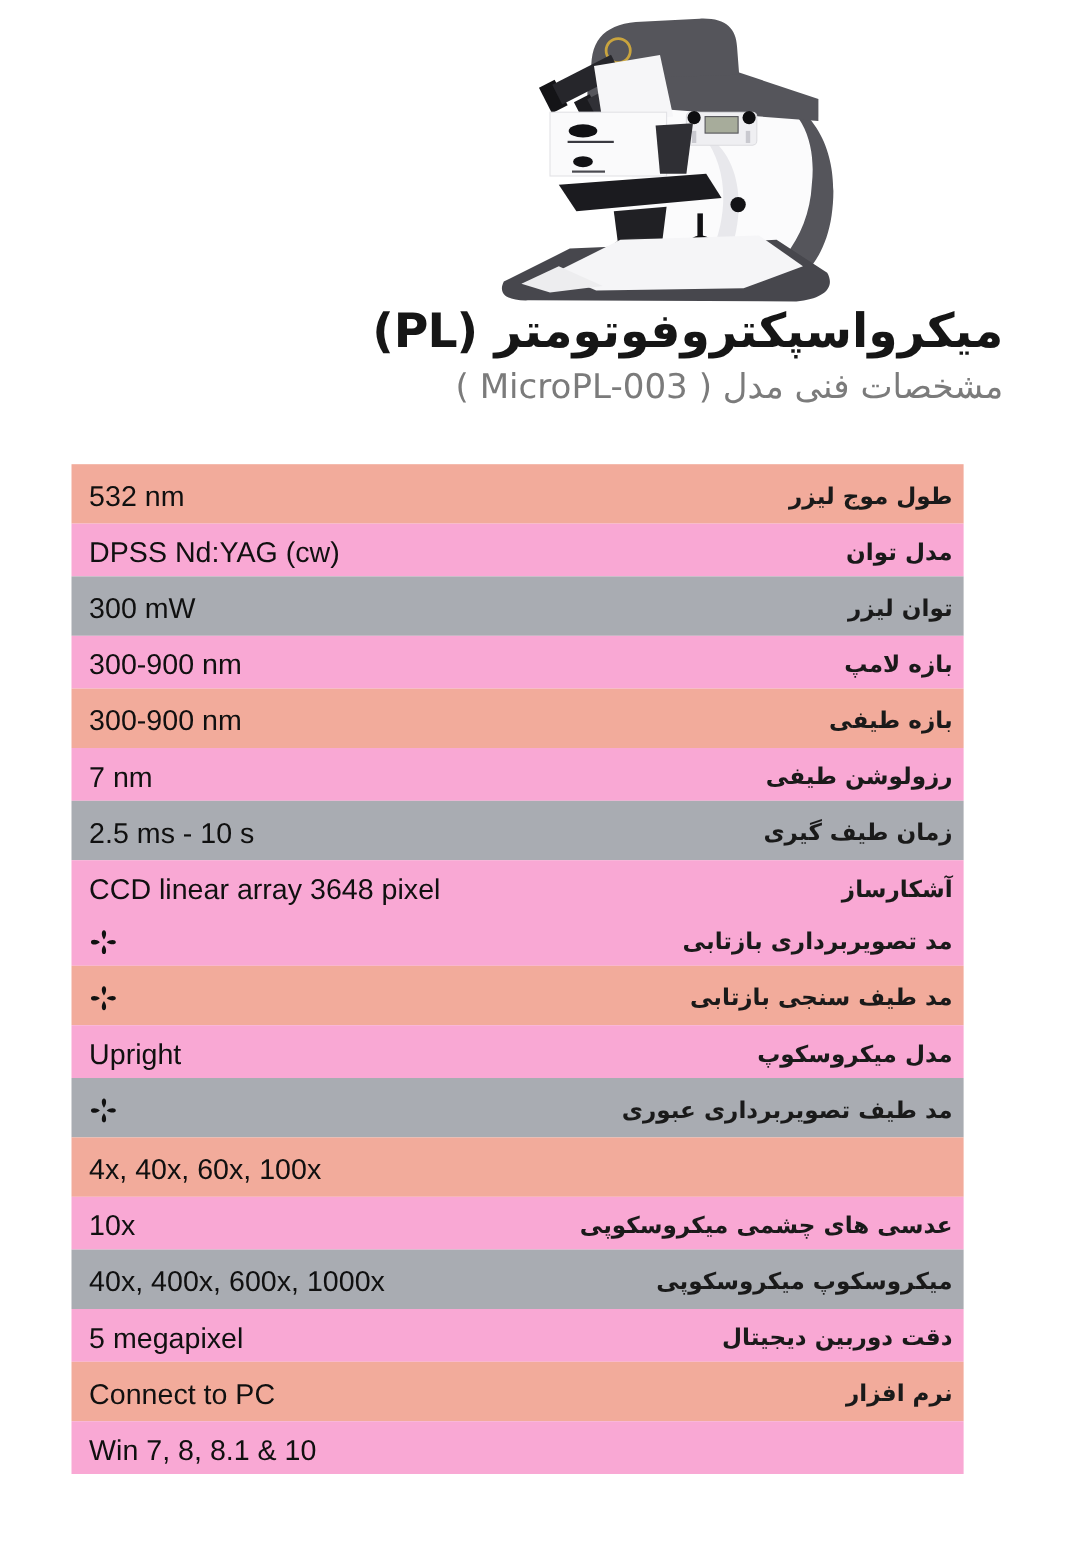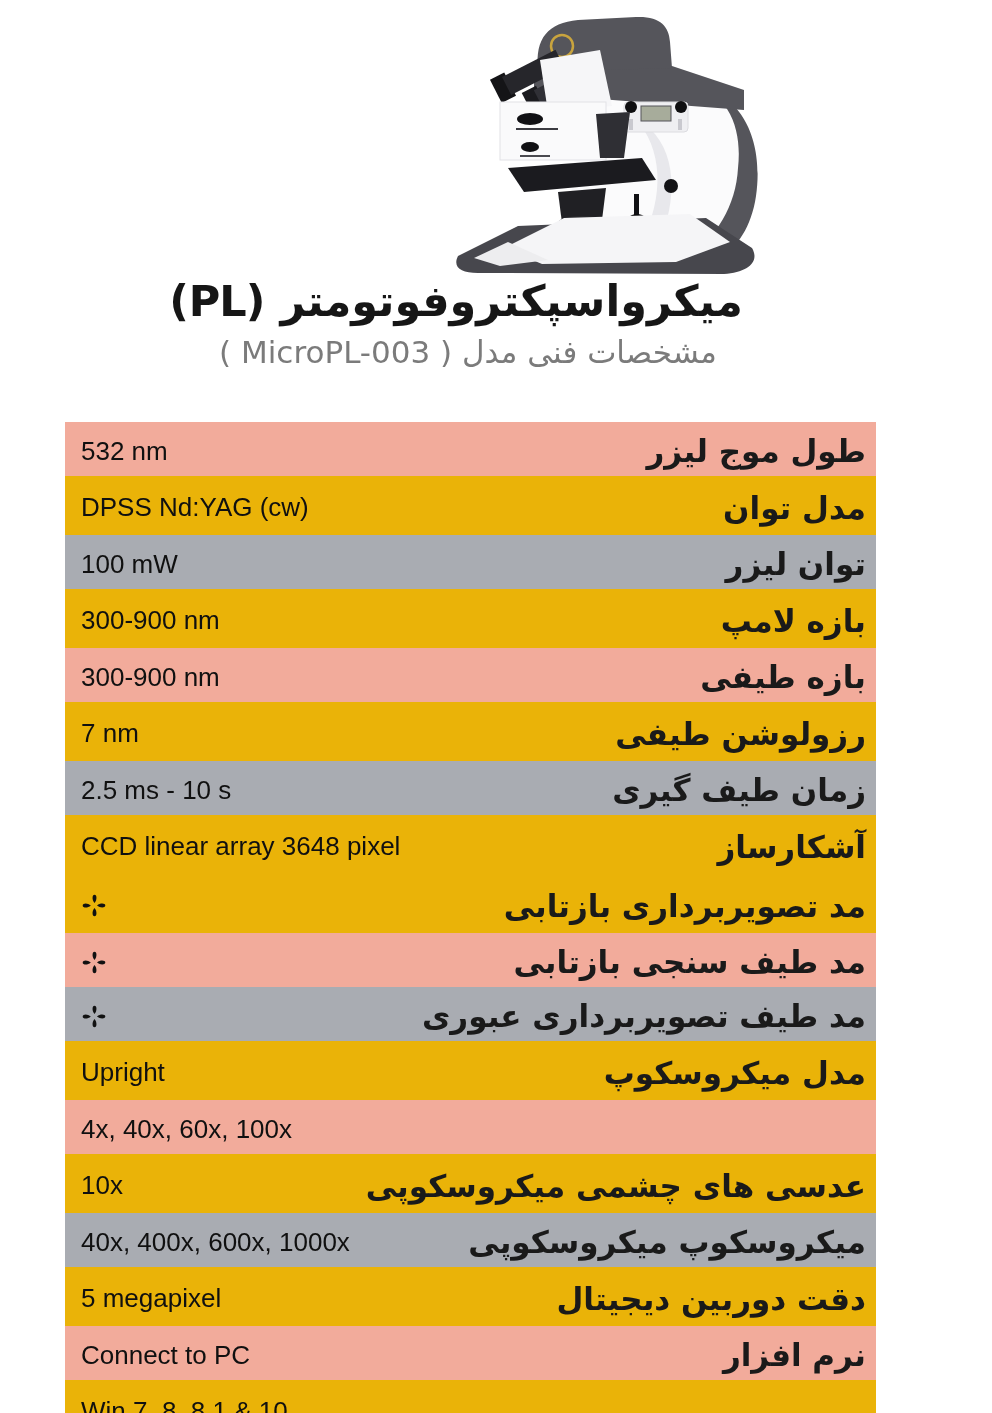--- a/index.html
+++ b/index.html
@@ -3,45 +3,45 @@
 <meta charset="utf-8">
 <style>
   html,body{margin:0;padding:0;background:#ffffff;}
   .page{
     position:relative;width:992px;height:1413px;background:#ffffff;
     font-family:"Liberation Sans",sans-serif;overflow:hidden;
   }
   
   .hero{position:absolute;left:438px;top:6px;width:342px;height:272px;}
   
-  .title-block{position:absolute;left:0;top:276px;width:912px;text-align:center;}
+  .title-block{position:absolute;left:0;top:276px;width:912px;text-align:right;}
   .title-block h1{
     margin:0;font-size:43px;font-weight:bold;direction:rtl;
     font-family:"DejaVu Sans",sans-serif;color:var(--title-text,#161616);
     letter-spacing:-1px;
   }
   .subtitle{
     margin-top:8px;font-size:31px;direction:rtl;
     font-family:"DejaVu Sans",sans-serif;color:var(--subtitle-text,#7b7b7b);padding-left:24px;
   }
   
   .spec-table{position:absolute;left:65px;top:422px;width:811px;}
   .row{
     display:flex;justify-content:space-between;align-items:center;
     padding:4px 10px 0 16px;box-sizing:border-box;width:100%;
   }
   .bg-salmon{background:var(--accent-salmon,#F2AB9B);height:54px;}
   .bg-gray{background:var(--accent-gray,#A9ACB2);height:54px;}
-  .bg-white{background:#eab308;height:59px;}
+  .bg-white{background:#f9a8d4;height:48px;}
   .value{
     font-size:26px;color:var(--value-text,#101010);direction:ltr;
     font-family:"Liberation Sans",sans-serif;white-space:nowrap;
   }
   .label{
-    font-size:31px;font-weight:bold;direction:rtl;text-align:right;
+    font-size:21px;font-weight:bold;direction:rtl;text-align:right;
     font-family:"DejaVu Sans",sans-serif;color:var(--label-text,#1a1a1a);
     white-space:nowrap;
   }
   .petal-icon{width:27px;height:27px;display:block;}
 </style>
 </head>
 <body>
 
 <div class="page">
 
@@ -115,21 +115,21 @@
   <div class="spec-table">
       <div class="row bg-salmon">
         <div class="value">532 nm</div>
         <div class="label">طول موج لیزر</div>
       </div>
       <div class="row bg-white">
         <div class="value">DPSS Nd:YAG (cw)</div>
         <div class="label">مدل توان</div>
       </div>
       <div class="row bg-gray">
-        <div class="value">100 mW</div>
+        <div class="value">300 mW</div>
         <div class="label">توان لیزر</div>
       </div>
       <div class="row bg-white">
         <div class="value">300-900 nm</div>
         <div class="label">بازه لامپ</div>
       </div>
       <div class="row bg-salmon">
         <div class="value">300-900 nm</div>
         <div class="label">بازه طیفی</div>
       </div>
@@ -164,37 +164,37 @@
     <g fill="#111111">
       <path d="M13,10.6 C10.4,7.6 10.6,2.6 13,2.6 C15.4,2.6 15.6,7.6 13,10.6 Z"></path>
       <path d="M13,10.6 C10.4,7.6 10.6,2.6 13,2.6 C15.4,2.6 15.6,7.6 13,10.6 Z" transform="rotate(90 13 13)"></path>
       <path d="M13,10.6 C10.4,7.6 10.6,2.6 13,2.6 C15.4,2.6 15.6,7.6 13,10.6 Z" transform="rotate(180 13 13)"></path>
       <path d="M13,10.2 C10.2,7.6 10.4,3.4 13,3.4 C15.6,3.4 15.8,7.6 13,10.2 Z" transform="rotate(270 13 13) scale(1,1.15) translate(0,-2)"></path>
     </g>
   </svg>
         </div>
         <div class="label">مد  طیف سنجی بازتابی</div>
       </div>
+      <div class="row bg-white">
+        <div class="value">Upright</div>
+        <div class="label">مدل میکروسکوپ</div>
+      </div>
       <div class="row bg-gray">
         <div class="value">
           <svg class="petal-icon" viewBox="0 0 26 26" aria-hidden="true">
     <g fill="#111111">
       <path d="M13,10.6 C10.4,7.6 10.6,2.6 13,2.6 C15.4,2.6 15.6,7.6 13,10.6 Z"></path>
       <path d="M13,10.6 C10.4,7.6 10.6,2.6 13,2.6 C15.4,2.6 15.6,7.6 13,10.6 Z" transform="rotate(90 13 13)"></path>
       <path d="M13,10.6 C10.4,7.6 10.6,2.6 13,2.6 C15.4,2.6 15.6,7.6 13,10.6 Z" transform="rotate(180 13 13)"></path>
       <path d="M13,10.2 C10.2,7.6 10.4,3.4 13,3.4 C15.6,3.4 15.8,7.6 13,10.2 Z" transform="rotate(270 13 13) scale(1,1.15) translate(0,-2)"></path>
     </g>
   </svg>
         </div>
         <div class="label">مد  طیف تصویربرداری عبوری</div>
       </div>
-      <div class="row bg-white">
-        <div class="value">Upright</div>
-        <div class="label">مدل میکروسکوپ</div>
-      </div>
       <div class="row bg-salmon">
         <div class="value">4x, 40x, 60x, 100x</div>
       </div>
       <div class="row bg-white">
         <div class="value">10x</div>
         <div class="label">عدسی های چشمی میکروسکوپی</div>
       </div>
       <div class="row bg-gray">
         <div class="value">40x, 400x, 600x, 1000x</div>
         <div class="label">میکروسکوپ میکروسکوپی</div>

